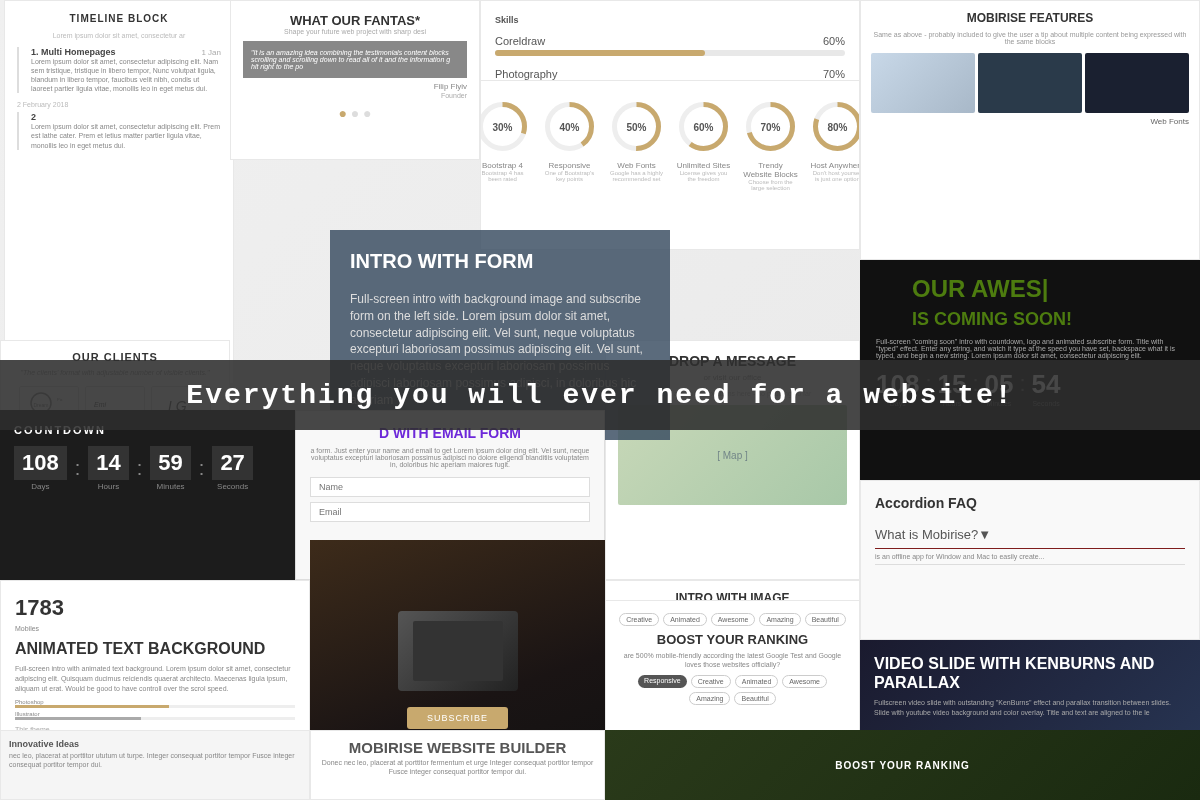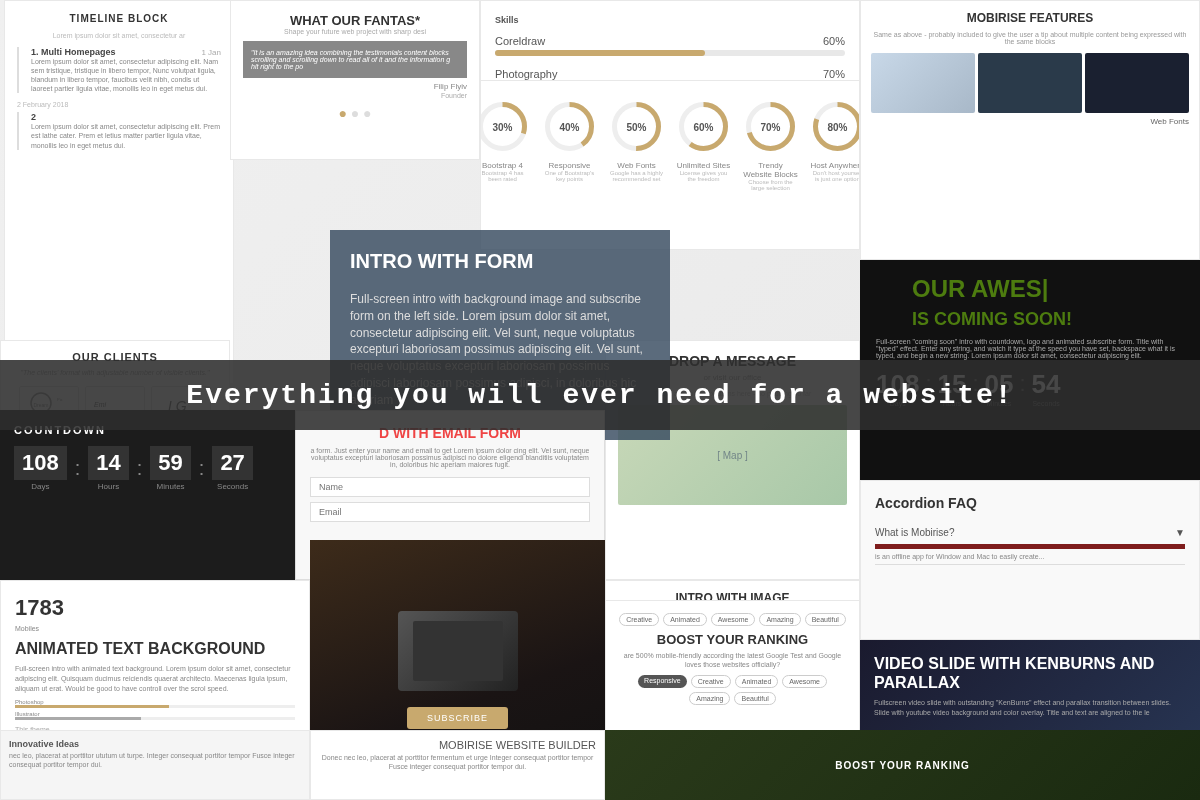--- a/index.html
+++ b/index.html
@@ -140,33 +140,33 @@
 
     
     .boost-title { font-size: 13px; font-weight: bold; color: #333; text-align: center; margin-bottom: 4px; }
     .boost-text { font-size: 7px; color: #888; text-align: center; line-height: 1.3; }
 
     
     .video-title { font-size: 16px; font-weight: bold; color: #fff; line-height: 1.2; margin-bottom: 6px; }
 
     
     .accordion-title { font-size: 14px; font-weight: bold; color: #333; margin-bottom: 10px; }
-    .accordion-item { border-bottom: 5px solid #7f1d1d; padding: 6px 0; font-size: 10px; color: #555; display: flex; justify-content: space-between; }
+    .accordion-item { border-bottom: 1px solid #7f1d1d; padding: 6px 0; font-size: 13px; color: #555; display: flex; }
 
     
     .fantastas-title { font-size: 13px; font-weight: bold; color: #333; text-align: center; }
     .fantastas-sub { font-size: 7px; color: #aaa; text-align: center; margin-bottom: 6px; }
 
     
     .intro-img-title { font-size: 12px; font-weight: bold; color: #333; text-align: center; margin-bottom: 4px; }
     .download-btns { display: flex; gap: 6px; justify-content: center; margin-top: 6px; }
     .mob-right-item { font-size: 8px; color: #555; padding: 4px 0; border-bottom: 1px solid #eee; display: flex; justify-content: space-between; }
 
     
-    .email-title { font-size: 14px; font-weight: bold; color: #ef4444; text-align: center; margin-bottom: 6px; }
+    .email-title { font-size: 14px; font-weight: bold; color: #6d28d9; text-align: center; margin-bottom: 6px; }
     .email-text { font-size: 7px; color: #888; text-align: center; margin-bottom: 8px; }
     .email-field { width: 100%; border: 1px solid #ddd; padding: 4px 8px; font-size: 9px; margin-bottom: 4px; }
 
     
     .collage-bg {
       position: absolute;
       top: 0; left: 0;
       width: 100%; height: 100%;
       background: linear-gradient(135deg, #f0f0f0 0%, #e8e8e8 100%);
     }
@@ -574,20 +574,20 @@
     </div>
     <div style="font-size:7px;color:#888;padding:4px 0;border-bottom:1px solid #ddd;">is an offline app for Window and Mac to easily create...</div>
   </div>
 
   <div class="panel" style="left:0;top:730px;width:310px;height:70px;z-index:3;background:#f5f5f5;border:1px solid #e8e8e8;padding:8px;">
     <div style="font-size:9px;font-weight:bold;color:#555;">Innovative Ideas</div>
     <div style="font-size:7px;color:#888;line-height:1.3;margin-top:2px;">nec leo, placerat at porttitor ututum ut turpe. Integer consequat portitor tempor Fusce integer consequat portitor tempor dui.</div>
   </div>
 
   <div class="panel" style="left:310px;top:730px;width:295px;height:70px;z-index:3;background:#fff;border:1px solid #e8e8e8;padding:8px;">
-    <div style="font-size:11px;font-weight:normal;color:#555;text-align:right;">MOBIRISE WEBSITE BUILDER</div>
+    <div style="font-size:15px;font-weight:bold;color:#555;text-align:center;">MOBIRISE WEBSITE BUILDER</div>
     <div style="font-size:7px;color:#888;line-height:1.3;margin-top:2px;text-align:center;">Donec nec leo, placerat at porttitor fermentum et urge Integer consequat portitor tempor Fusce integer consequat portitor tempor dui.</div>
   </div>
 
   <div class="panel" style="left:605px;top:730px;width:595px;height:70px;z-index:3;background:linear-gradient(135deg,#2a3a1a,#1a2a10);display:flex;align-items:center;justify-content:center;">
     <div style="font-size:10px;font-weight:bold;color:#fff;letter-spacing:1px;">BOOST YOUR RANKING</div>
   </div>
 </div>
 
 </body></html>

